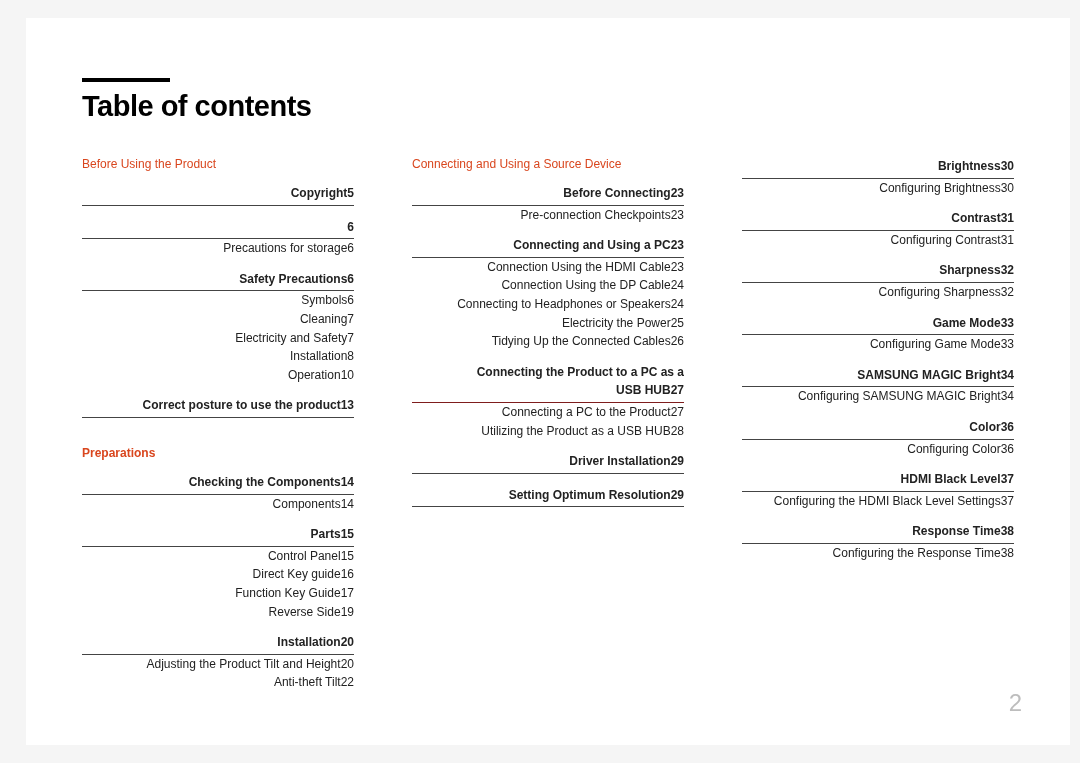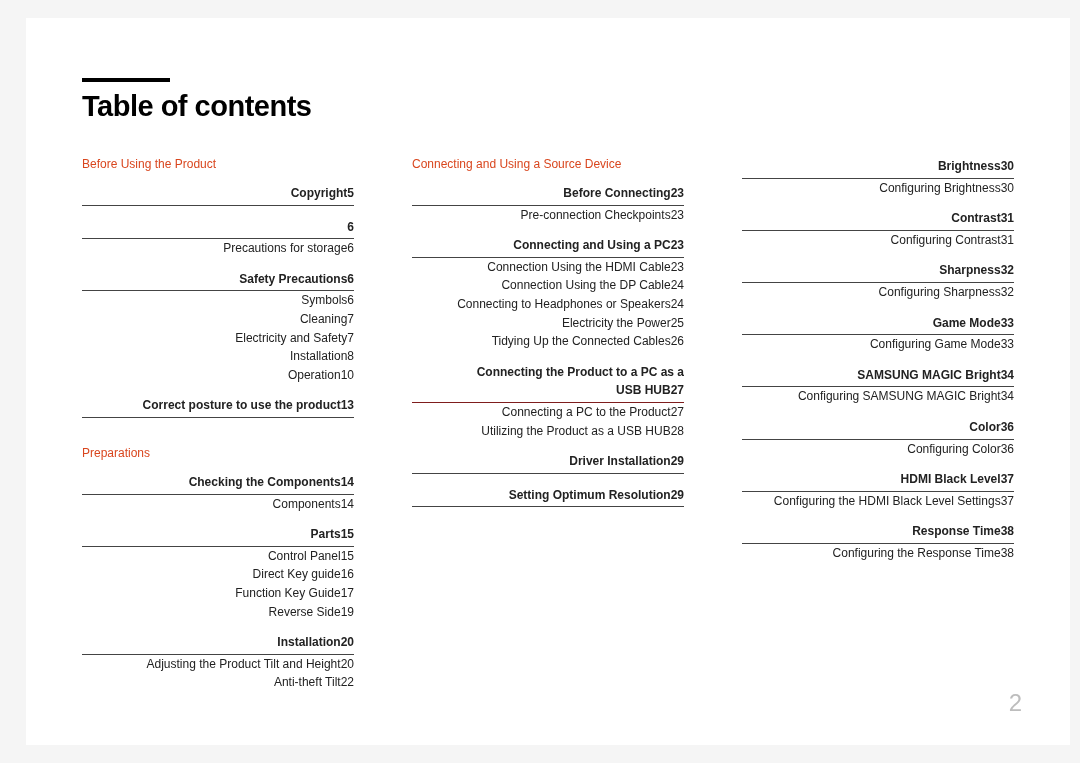--- a/index.html
+++ b/index.html
@@ -133,21 +133,21 @@
           </div>
       </div>
 
       <div class="group">
         <div class="row bold">
             <span>Correct posture to use the product</span>
             <span>13</span>
           </div>
       </div>
 
-      <div class="chapter" style="margin-top:28px;">Preparations</div>
+      <div class="chapter" style="margin-top:28px;font-weight:bold;">Preparations</div>
 
       <div class="group">
         <div class="row bold">
             <span>Checking the Components</span>
             <span>14</span>
           </div>
         <div class="row">
             <span>Components</span>
             <span>14</span>
           </div>

